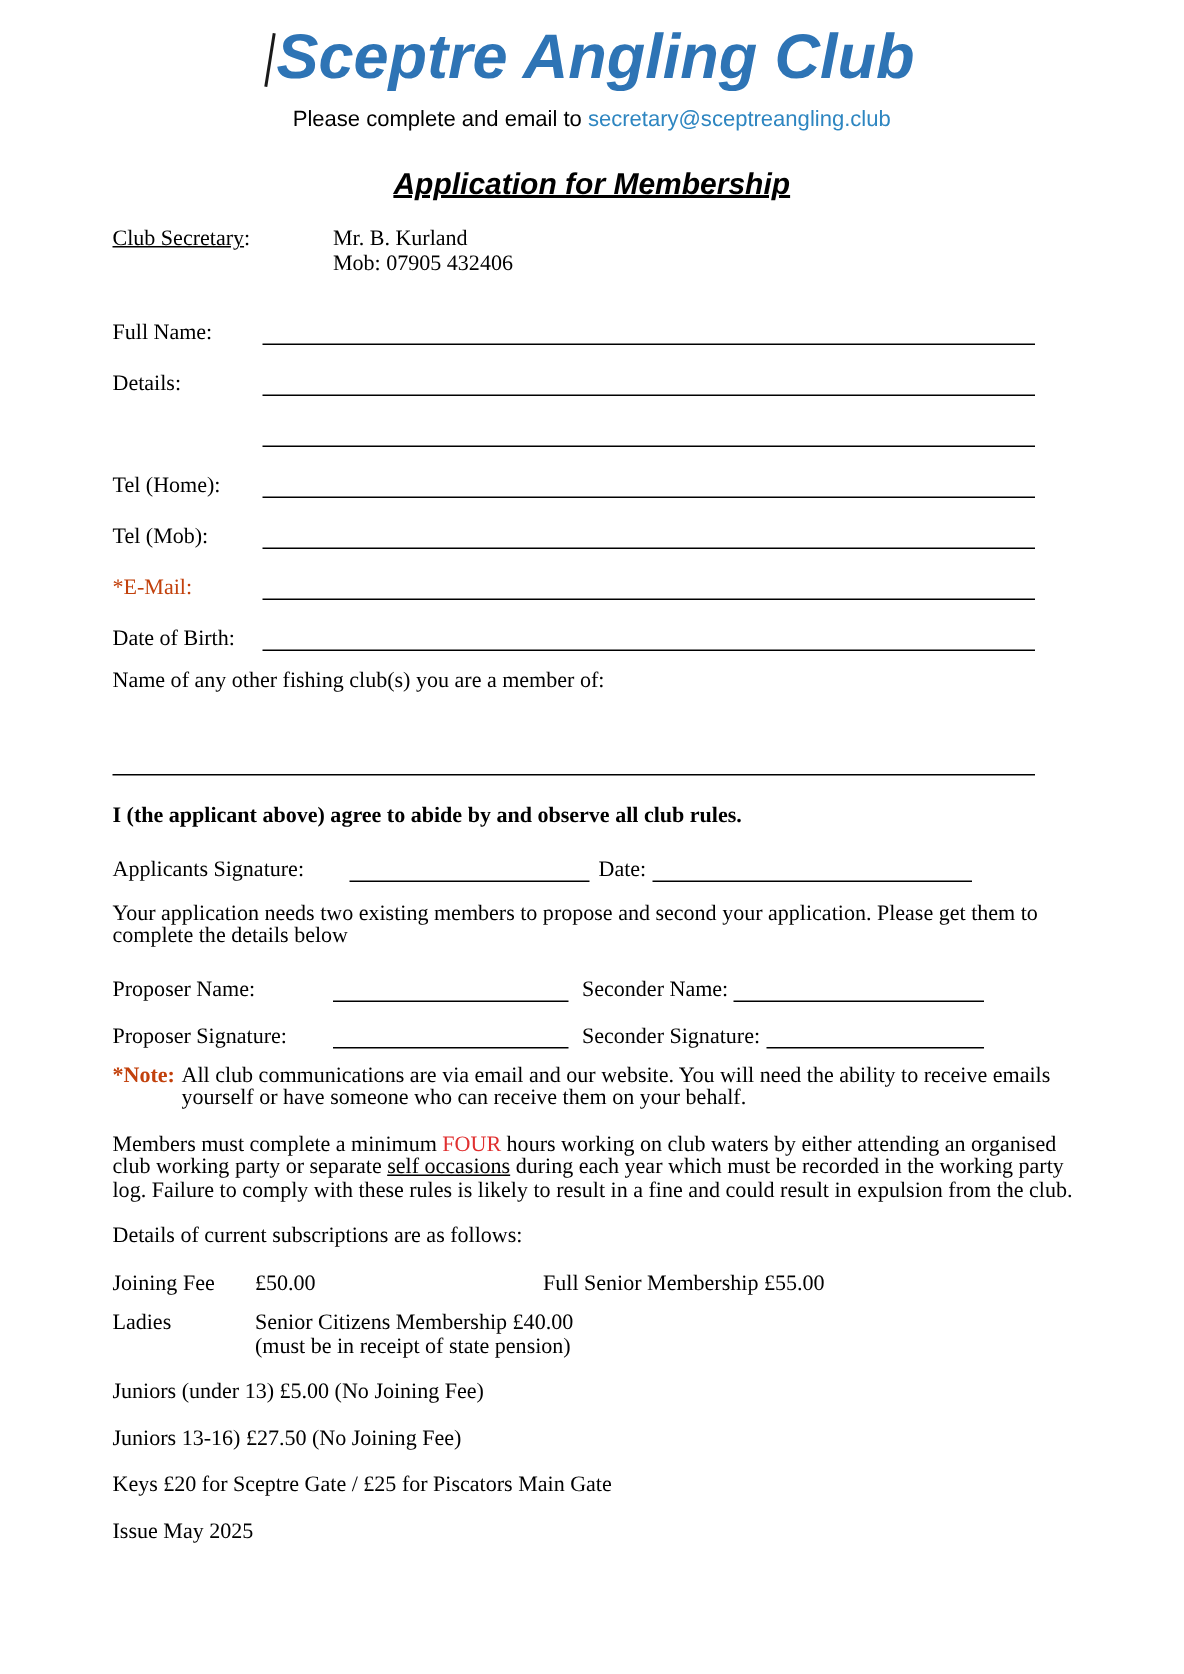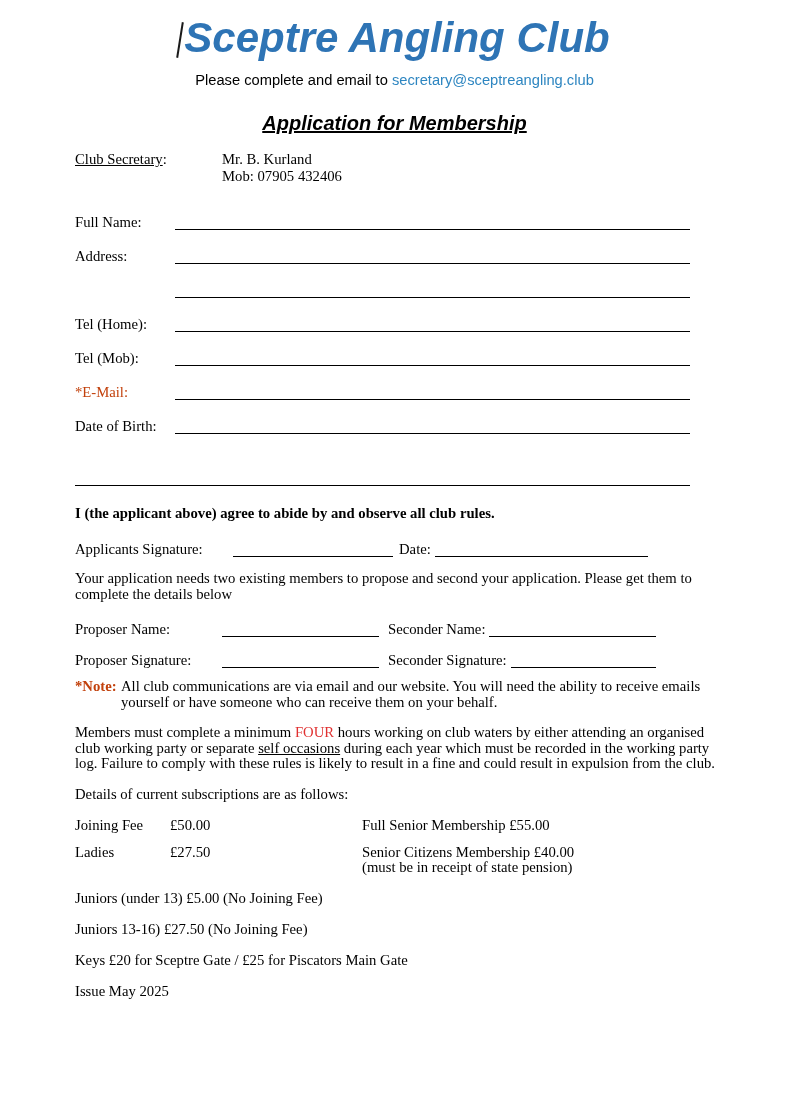--- a/index.html
+++ b/index.html
@@ -77,21 +77,21 @@
         <div>Mr. B. Kurland</div>
         <div>Mob: 07905 432406</div>
       </div>
     </div>
 
     <div class="field-row">
       <div class="field-label">Full Name:</div>
       <div class="field-line"></div>
     </div>
     <div class="field-row">
-      <div class="field-label">Address:</div>
+      <div class="field-label">Details:</div>
       <div class="field-line"></div>
     </div>
     <div class="field-row">
       <div class="field-label"></div>
       <div class="field-line"></div>
     </div>
     <div class="field-row">
       <div class="field-label">Tel (Home):</div>
       <div class="field-line"></div>
     </div>
@@ -101,20 +101,21 @@
     </div>
     <div class="field-row">
       <div class="field-label red">*E-Mail:</div>
       <div class="field-line"></div>
     </div>
     <div class="field-row">
       <div class="field-label">Date of Birth:</div>
       <div class="field-line"></div>
     </div>
 
+    <div class="para other-clubs">Name of any other fishing club(s) you are a member of:</div>
     <div class="full-line"></div>
 
     <div class="agree">I (the applicant above) agree to abide by and observe all club rules.</div>
 
     <div class="sig-row">
       <div class="sig-label">Applicants Signature:</div>
       <div class="sig-line1"></div>
       <div class="date-label">Date:</div>
       <div class="sig-line2"></div>
     </div>
@@ -144,21 +145,20 @@
     <div class="para" style="margin-bottom:16px;">Details of current subscriptions are as follows:</div>
 
     <div class="subs-row">
       <div class="subs-label">Joining Fee</div>
       <div class="subs-amount">£50.00</div>
       <div class="subs-right">Full Senior Membership £55.00</div>
     </div>
 
     <div class="subs-row" style="margin-bottom:14px;">
       <div class="subs-label">Ladies</div>
-      <div class="subs-amount">£27.50</div>
       <div class="subs-right">
         <div>Senior Citizens Membership £40.00</div>
         <div>(must be in receipt of state pension)</div>
       </div>
     </div>
 
     <div class="plain-line">Juniors (under 13) £5.00 (No Joining Fee)</div>
     <div class="plain-line">Juniors 13-16) £27.50 (No Joining Fee)</div>
     <div class="plain-line">Keys £20 for Sceptre Gate / £25 for Piscators Main Gate</div>
 

